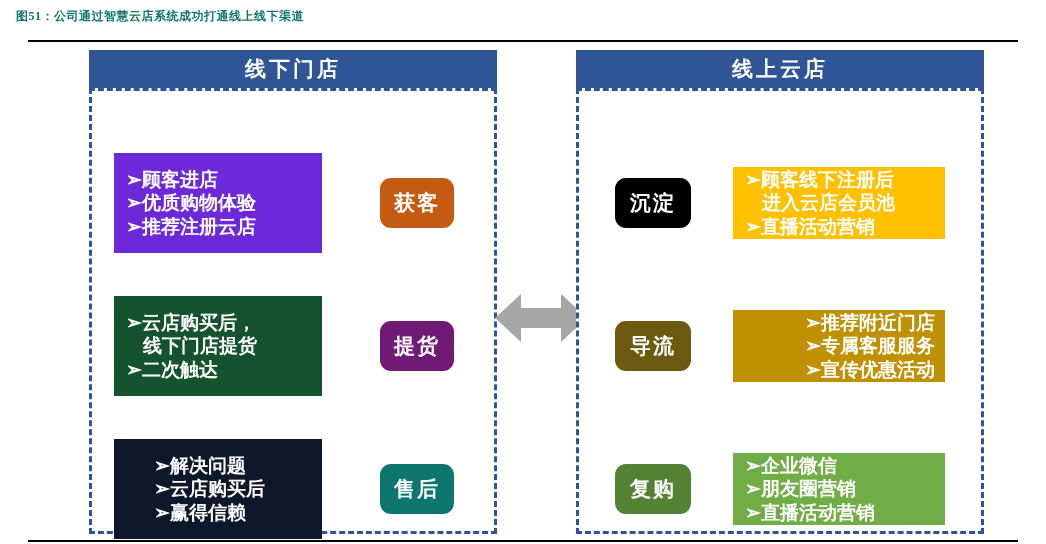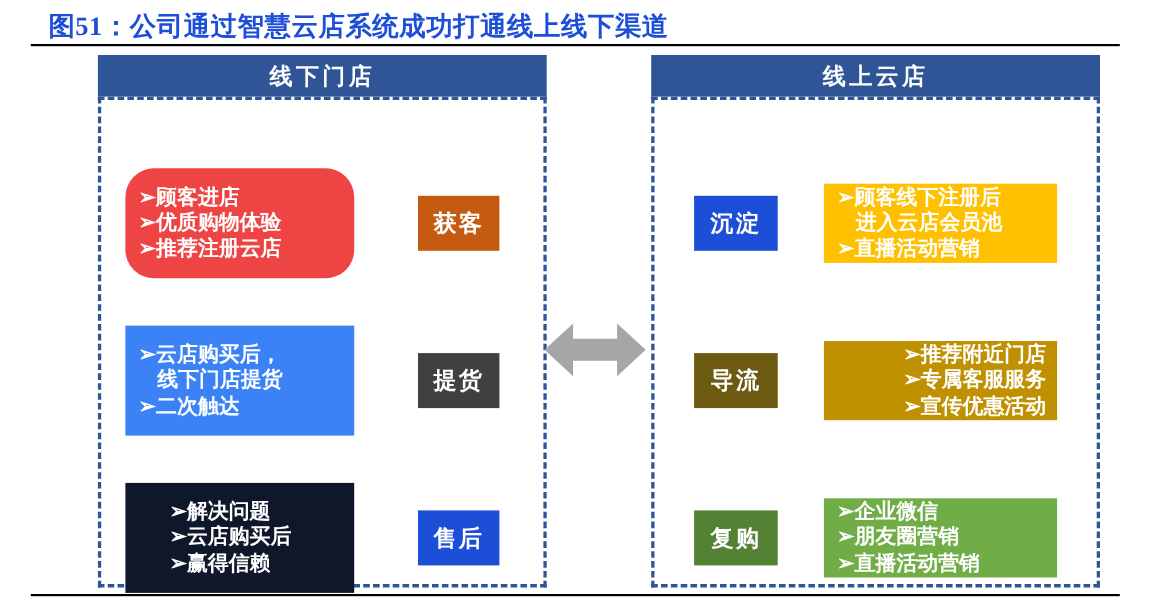--- a/index.html
+++ b/index.html
@@ -11,26 +11,26 @@
     width: 1046px;
     height: 544px;
     position: relative;
     font-family: "Liberation Sans", "DejaVu Sans", sans-serif;
     overflow: hidden;
   }
 
   
   #figure-title {
     position: absolute;
-    left: 44px;
+    left: 16px;
     top: 8px;
     font-family: "Liberation Serif", "DejaVu Serif", serif;
-    font-size: 24px;
-    font-weight: bold;
-    color: #1d4ed8;
+    font-size: 12px;
+    font-weight: bold;
+    color: #0f766e;
     letter-spacing: 0.5px;
     white-space: nowrap;
   }
   #title-rule {
     position: absolute;
     left: 28px;
     top: 40px;
     width: 990px;
     height: 2px;
     background: #000000;
@@ -43,21 +43,21 @@
     height: 2px;
     background: #000000;
   }
 
   
   .panel {
     position: absolute;
     top: 50px;
   }
   #panel-offline { left: 89px; width: 408px; }
-  #panel-online  { left: 592px; width: 408px; }
+  #panel-online  { left: 576px; width: 408px; }
 
   .panel-banner {
     height: 38px;
     background: #2F5596;
     color: #ffffff;
     font-family: "Liberation Serif", "DejaVu Serif", serif;
     font-size: 21px;
     font-weight: bold;
     letter-spacing: 3px;
     display: flex;
@@ -106,20 +106,21 @@
   .label-chip {
     box-sizing: border-box;
     color: #ffffff;
     font-family: Liberation Serif, serif;
     font-size: 21px;
     font-weight: bold;
     letter-spacing: 2px;
     display: flex;
     align-items: center;
     justify-content: center;
+    border-radius: 11px;
   }
 
   
   #panel-offline .content-box { width: 208px; height: 100px; margin-left: 22px; }
   #panel-offline .label-chip  { width: 74px;  height: 50px;  margin-left: 58px; }
 
   
   #panel-online .label-chip   { width: 76px;  height: 50px;  margin-left: 36px; }
   #panel-online .content-box  { width: 212px; height: 72px; margin-left: 42px; }
 
@@ -136,61 +137,61 @@
 <body>
 
 <div id="figure-title">图51：公司通过智慧云店系统成功打通线上线下渠道</div>
 <div id="title-rule"></div>
 
 <div class="panel" id="panel-offline">
   <div class="panel-banner">线下门店</div>
   <div class="panel-body">
 
     <div class="row row-1">
-      <div class="content-box" style="background:#ef4444;border-radius:26px;">
+      <div class="content-box" style="background:#6d28d9;">
         <span class="line">➢顾客进店</span>
         <span class="line">➢优质购物体验</span>
         <span class="line">➢推荐注册云店</span>
       </div>
       <div class="label-chip" style="background:#C55A11;">获客</div>
     </div>
 
     <div class="row row-2">
-      <div class="content-box" style="background:#3b82f6;">
+      <div class="content-box" style="background:#14532d;">
         <span class="line">➢云店购买后，</span>
         <span class="line indent">线下门店提货</span>
         <span class="line">➢二次触达</span>
       </div>
-      <div class="label-chip" style="background:#404040;">提货</div>
+      <div class="label-chip" style="background:#701a75;">提货</div>
     </div>
 
     <div class="row row-3">
       <div class="content-box" style="background:#0f172a;padding-left:40px;">
         <span class="line">➢解决问题</span>
         <span class="line">➢云店购买后</span>
         <span class="line">➢赢得信赖</span>
       </div>
-      <div class="label-chip" style="background:#1d4ed8;">售后</div>
+      <div class="label-chip" style="background:#0f766e;">售后</div>
     </div>
 
   </div>
 </div>
 
 <div id="center-arrow">
   <svg width="92" height="52" viewBox="0 0 92 52" xmlns="http://www.w3.org/2000/svg">
     <polygon points="0,26 26,2 26,16 66,16 66,2 92,26 66,50 66,36 26,36 26,50" fill="#A6A6A6"></polygon>
   </svg>
 </div>
 
 <div class="panel" id="panel-online">
   <div class="panel-banner">线上云店</div>
   <div class="panel-body">
 
     <div class="row row-1">
-      <div class="label-chip" style="background:#1d4ed8;">沉淀</div>
+      <div class="label-chip" style="background:#000000;">沉淀</div>
       <div class="content-box" style="background:#FFC000;">
         <span class="line">➢顾客线下注册后</span>
         <span class="line indent">进入云店会员池</span>
         <span class="line">➢直播活动营销</span>
       </div>
     </div>
 
     <div class="row row-2">
       <div class="label-chip" style="background:#6B5A10;">导流</div>
       <div class="content-box" style="background:#BF9000;align-items:flex-end;">

